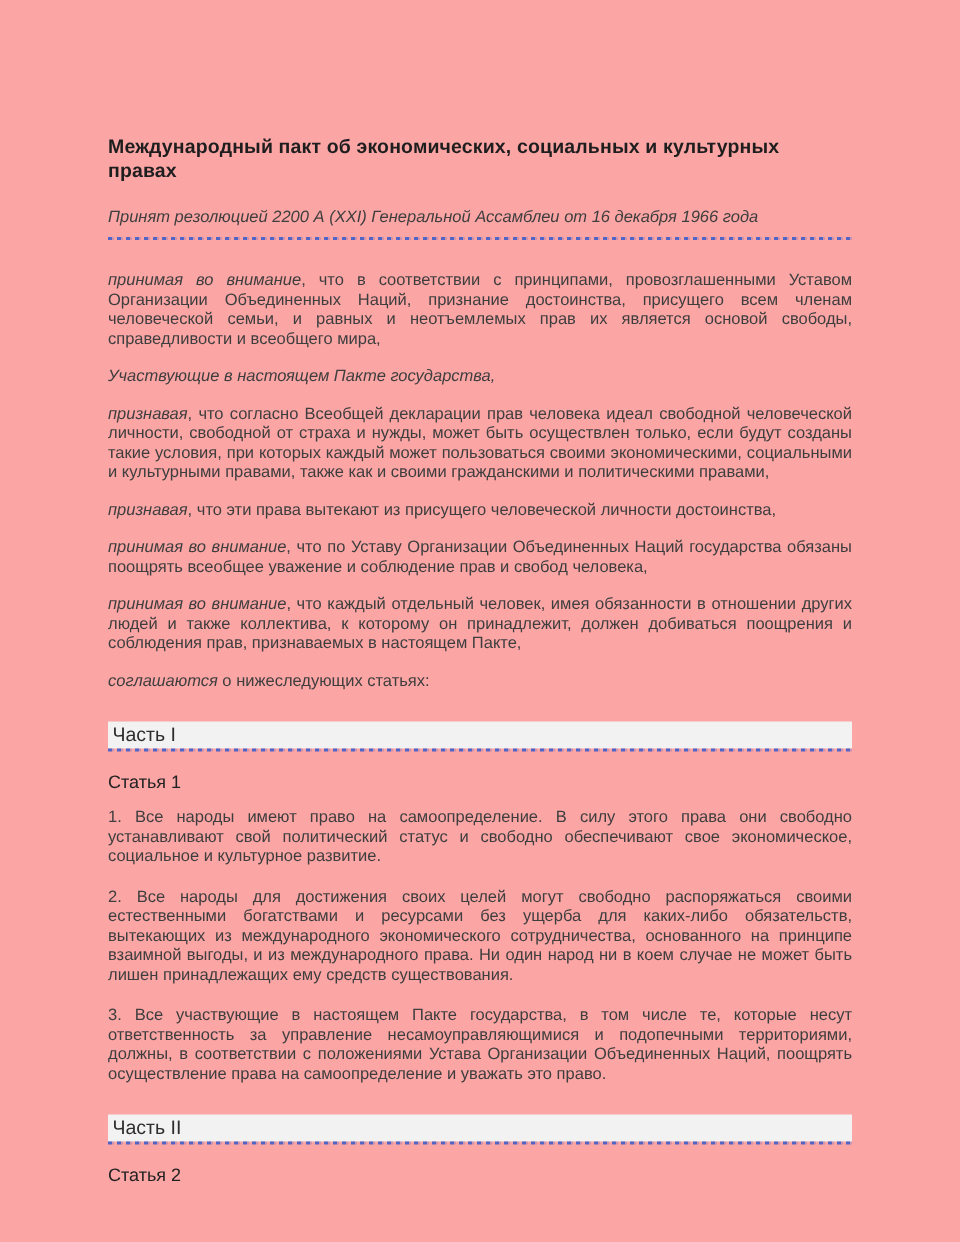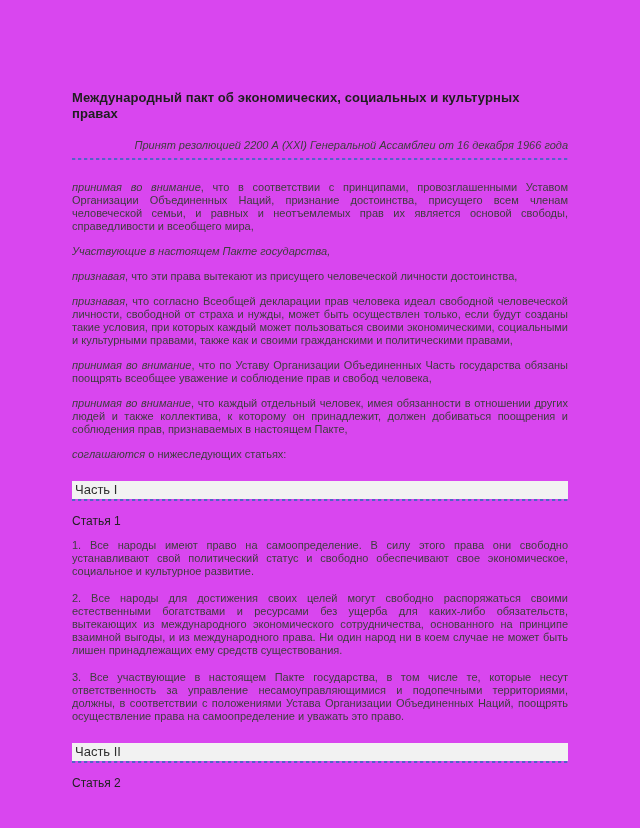--- a/index.html
+++ b/index.html
@@ -7,42 +7,41 @@
   body {
     width: 640px; height: 828px;
     background: #ffffff;
     font-family: "Liberation Sans", sans-serif;
     color: #3e3e3e;
     overflow: hidden;
   }
   .page {
     position: relative;
     width: 640px; height: 828px;
-    background: #d946ef;
+    background: #fca5a5;
   }
   .content {
     position: absolute;
     left: 72px; top: 90px;
     width: 496px;
   }
   .doc-title {
     margin: 0 0 17px 0;
     font-size: 13px;
     line-height: 16px;
     font-weight: bold;
     color: #1e1e1e;
     letter-spacing: 0.1px;
   }
   .doc-subtitle {
     margin: 0 0 6px 0;
     font-size: 11px;
     line-height: 13px;
     font-style: italic;
     color: #3e3e3e;
-    text-align: right;
   }
   .dashes {
     height: 2px;
     background: repeating-linear-gradient(to right, #5165c6 0 3px, rgba(81,101,198,0.28) 3px 4px, transparent 4px 6px);
   }
   .preamble { margin-top: 21px; }
   .para {
     margin: 0 0 12px 0;
     font-size: 11px;
     line-height: 13px;
@@ -83,29 +82,29 @@
     <div class="preamble">
       <p class="para">
         <span class="lead">принимая во внимание</span><span>, что в соответствии с принципами, провозглашенными Уставом Организации Объединенных Наций, признание достоинства, присущего всем членам человеческой семьи, и равных и неотъемлемых прав их является основой свободы, справедливости и всеобщего мира,</span>
       </p>
 
       <p class="para">
         <span class="lead">Участвующие в настоящем Пакте государства,</span>
       </p>
 
       <p class="para">
+        <span class="lead">признавая</span><span>, что согласно Всеобщей декларации прав человека идеал свободной человеческой личности, свободной от страха и нужды, может быть осуществлен только, если будут созданы такие условия, при которых каждый может пользоваться своими экономическими, социальными и культурными правами, также как и своими гражданскими и политическими правами,</span>
+      </p>
+
+      <p class="para">
         <span class="lead">признавая</span><span>, что эти права вытекают из присущего человеческой личности достоинства,</span>
       </p>
 
       <p class="para">
-        <span class="lead">признавая</span><span>, что согласно Всеобщей декларации прав человека идеал свободной человеческой личности, свободной от страха и нужды, может быть осуществлен только, если будут созданы такие условия, при которых каждый может пользоваться своими экономическими, социальными и культурными правами, также как и своими гражданскими и политическими правами,</span>
-      </p>
-
-      <p class="para">
-        <span class="lead">принимая во внимание</span><span>, что по Уставу Организации Объединенных Часть государства обязаны поощрять всеобщее уважение и соблюдение прав и свобод человека,</span>
+        <span class="lead">принимая во внимание</span><span>, что по Уставу Организации Объединенных Наций государства обязаны поощрять всеобщее уважение и соблюдение прав и свобод человека,</span>
       </p>
 
       <p class="para">
         <span class="lead">принимая во внимание</span><span>, что каждый отдельный человек, имея обязанности в отношении других людей и также коллектива, к которому он принадлежит, должен добиваться поощрения и соблюдения прав, признаваемых в настоящем Пакте,</span>
       </p>
 
       <p class="para">
         <span class="lead">соглашаются</span><span> о нижеследующих статьях:</span>
       </p>
     </div>

